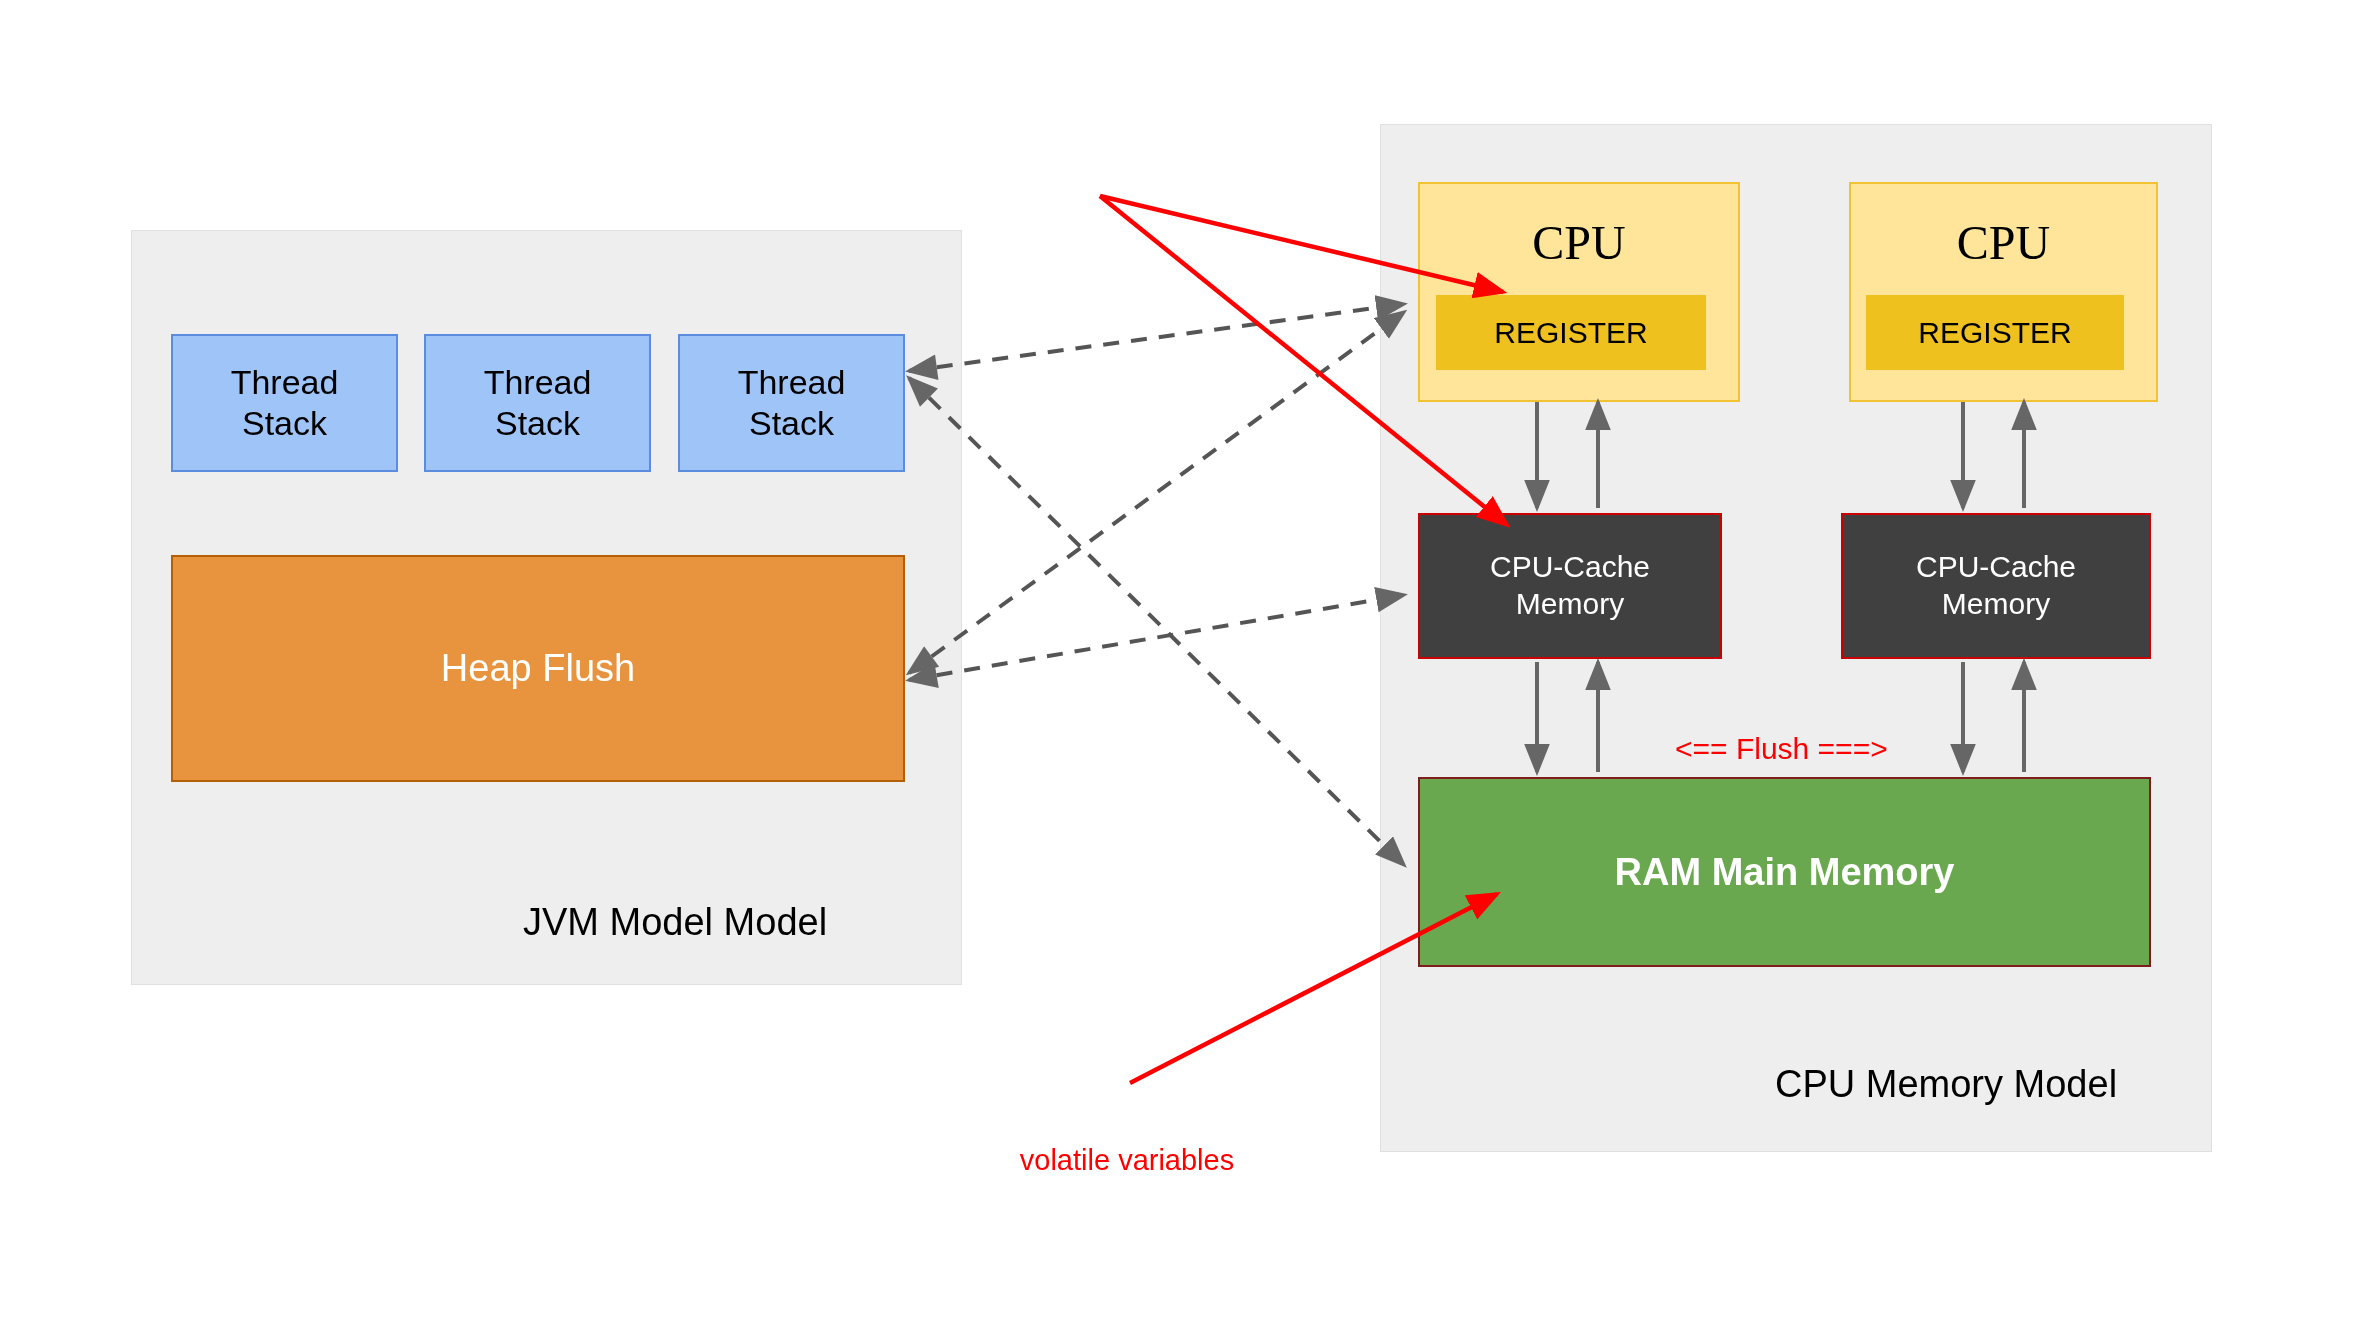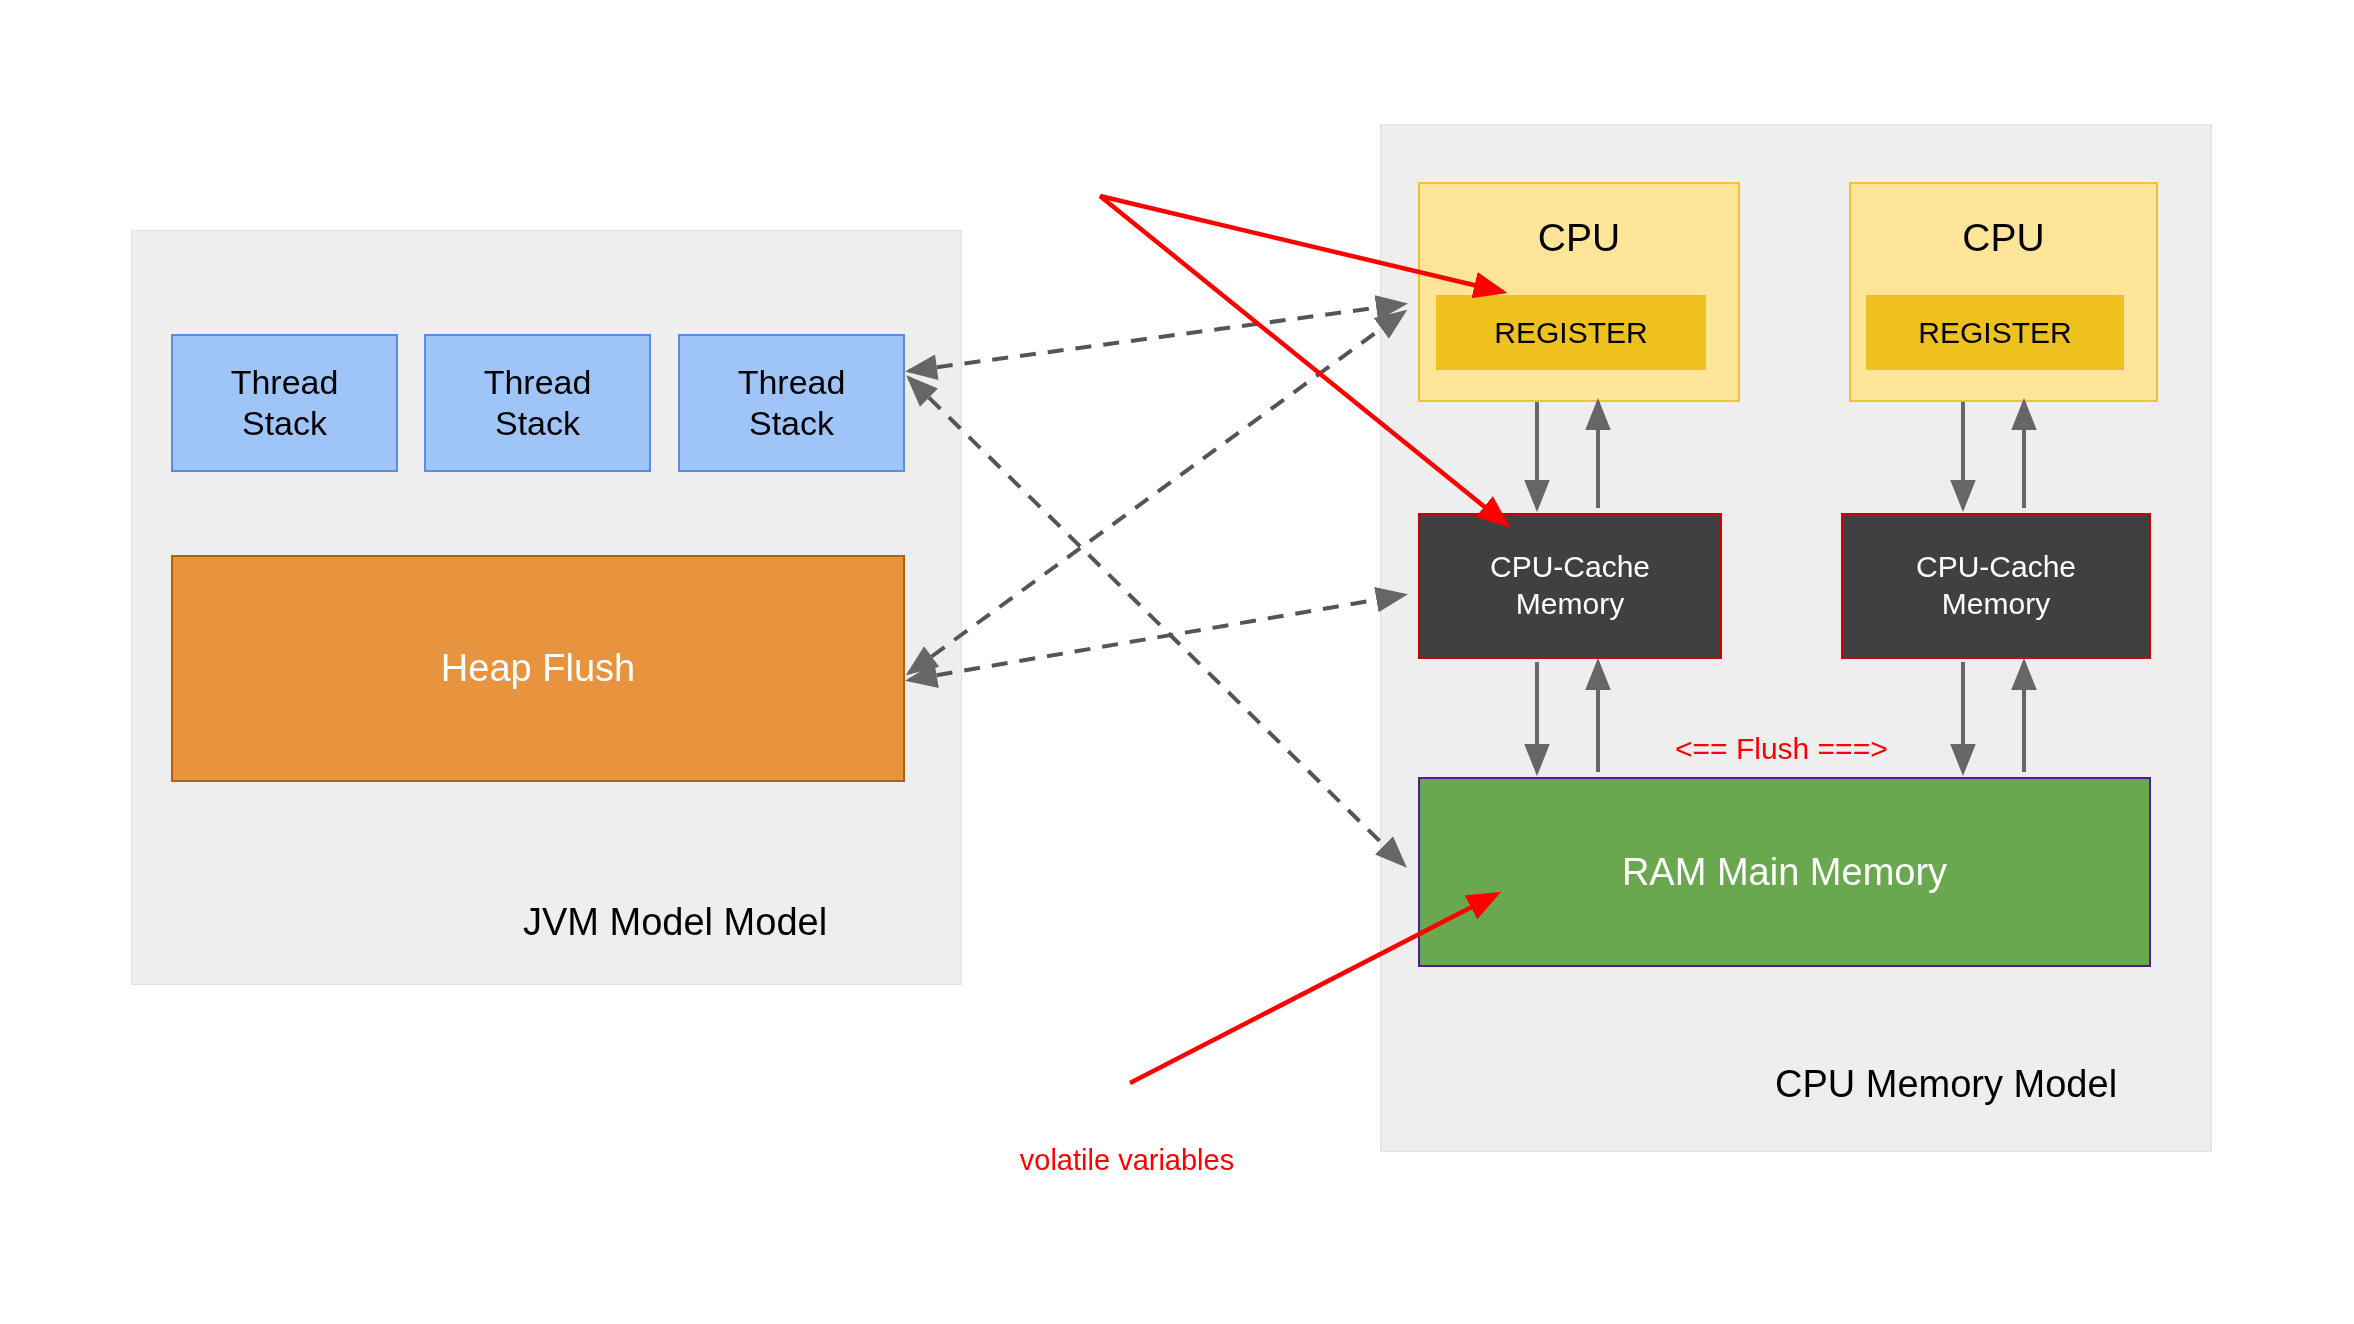--- a/index.html
+++ b/index.html
@@ -53,45 +53,47 @@
   .heap-memory {
     background: #E8933D;
     border: 2px solid #B45F06;
     color: #ffffff;
     font-size: 38px;
   }
   .cpu-box {
     background: #FFE599;
     border: 2px solid #F1C232;
     color: #000000;
-    font-size: 39px;
+    font-size: 48px;
     align-items: flex-start;
     padding-top: 30px;
+    font-family: Liberation Serif, serif;
   }
   .register-box {
     position: absolute;
     box-sizing: border-box;
     background: #EFC11F;
     color: #000000;
     font-size: 30px;
     display: flex;
     align-items: center;
     justify-content: center;
   }
   .cache-box {
     background: #404040;
     border: 2px solid #CC0000;
     color: #ffffff;
     font-size: 30px;
   }
   .ram-box {
     background: #6AA84F;
-    border: 2px solid #4c1d95;
+    border: 2px solid #7f1d1d;
     color: #ffffff;
     font-size: 38px;
+    font-weight: bold;
   }
   .red-label {
     position: absolute;
     color: #FF0000;
     font-size: 29px;
     text-align: center;
     line-height: 1.25;
     white-space: pre-line;
   }
   .flush-label {

